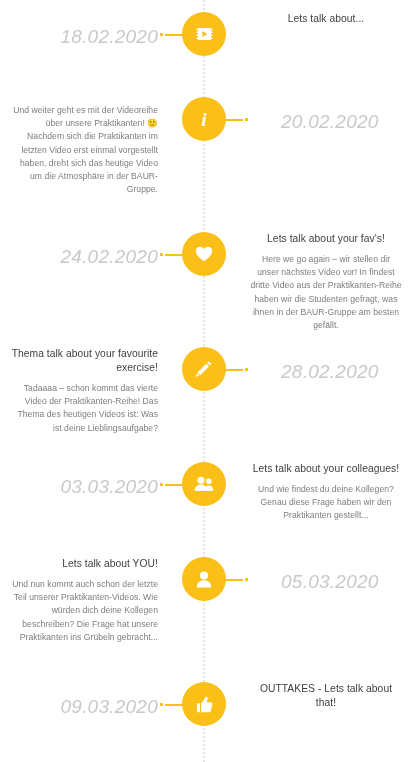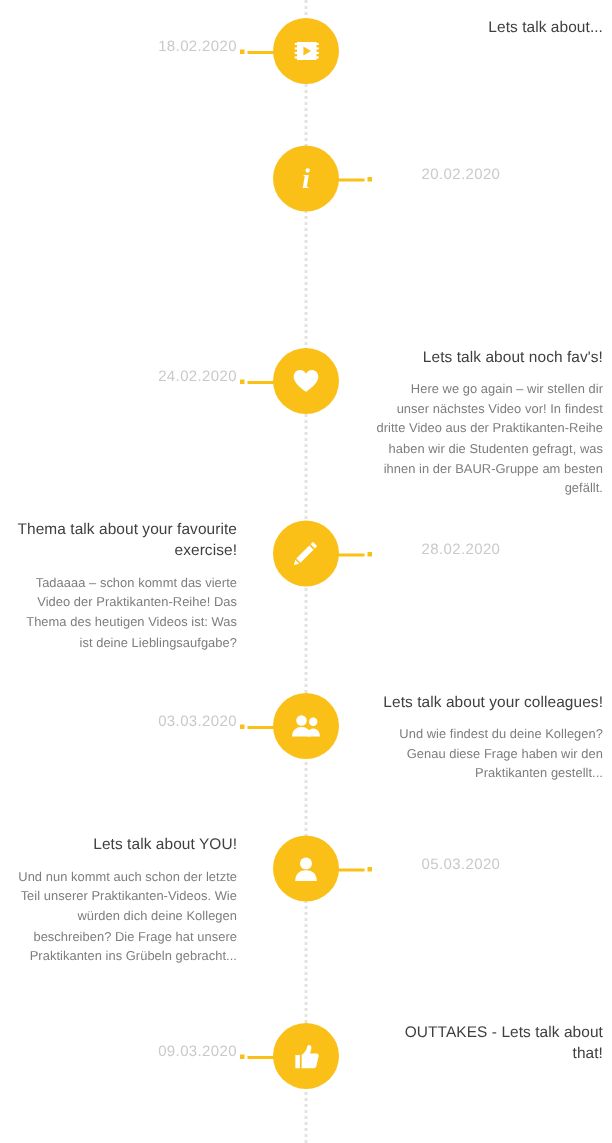--- a/index.html
+++ b/index.html
@@ -85,46 +85,47 @@
   .block-left {
     position: absolute;
     left: 8px;
     width: 150px;
     text-align: right;
   }
   .block-right {
     position: absolute;
     left: 250px;
     width: 152px;
-    text-align: right;
+    text-align: center;
   }
 
   .heading {
     font-size: 10.3px;
     line-height: 14px;
     color: #3f3f3f;
     font-weight: 400;
     letter-spacing: 0.05px;
   }
   .body {
     font-size: 8.6px;
     line-height: 13.2px;
     color: #7d7d7d;
     margin-top: 7px;
     letter-spacing: 0.03px;
   }
 
   
   .date {
     position: absolute;
-    font-size: 10px;
+    font-size: 19px;
     color: #c9c9c9;
     letter-spacing: 0.25px;
     top: 14px;
     white-space: nowrap;
+    font-style: italic;
   }
   .date.on-left  { left: 8px; width: 150px; text-align: right; }
   .date.on-right { left: 250px; width: 152px; text-align: left; margin-left: 31px; }
 
   .emoji { color: #fbc018; font-size: 8.6px; }
 </style>
 </head>
 <body>
 
 <div id="timeline">
@@ -165,37 +166,38 @@
             <text x="8" y="16.5" text-anchor="middle" font-family="Liberation Serif, serif" font-style="italic" font-weight="bold" font-size="19" fill="#fff">i</text>
           </svg>
         </span>
       </div>
       <div class="connector right">
         <span class="bar"></span>
         <span class="dot"></span>
       </div>
       <div class="date on-right">20.02.2020</div>
       <div class="block-left">
+        <div class="body">Und weiter geht es mit der Videoreihe über unsere Praktikanten! <span class="emoji">🙂</span> Nachdem sich die Praktikanten im letzten Video erst einmal vorgestellt haben, dreht sich das heutige Video um die Atmosphäre in der BAUR-Gruppe.</div>
       </div>
     </div>
     <div class="entry" style="top: 232px;">
       <div class="node">
         <span>
           <svg width="18" height="16" viewBox="0 0 18 16">
             <path d="M9 15.2 C9 15.2 0.8 10.1 0.8 5.2 C0.8 2.4 2.9 0.7 5.1 0.7 C6.8 0.7 8.2 1.8 9 3.1 C9.8 1.8 11.2 0.7 12.9 0.7 C15.1 0.7 17.2 2.4 17.2 5.2 C17.2 10.1 9 15.2 9 15.2 Z" fill="#fff"></path>
           </svg>
         </span>
       </div>
       <div class="connector left">
         <span class="bar"></span>
         <span class="dot"></span>
       </div>
       <div class="date on-left">24.02.2020</div>
       <div class="block-right">
-        <div class="heading">Lets talk about noch fav's!</div>
+        <div class="heading">Lets talk about your fav's!</div>
         <div class="body">Here we go again – wir stellen dir unser nächstes Video vor!  In findest dritte Video aus der Praktikanten-Reihe haben wir die Studenten gefragt, was ihnen in der BAUR-Gruppe am besten gefällt.</div>
       </div>
     </div>
     <div class="entry" style="top: 347px;">
       <div class="node">
         <span>
           <svg width="18" height="18" viewBox="0 0 18 18">
             <path d="M13.6 1.2 L16.4 4 L14.9 5.6 L12.1 2.8 Z" fill="#fff"></path>
             <path d="M11.2 3.7 L14 6.5 L5.3 15.2 L2.5 12.4 Z" fill="#fff"></path>
             <path d="M1.9 13.2 L4.5 15.8 L0.9 16.7 Z" fill="#fff"></path>

